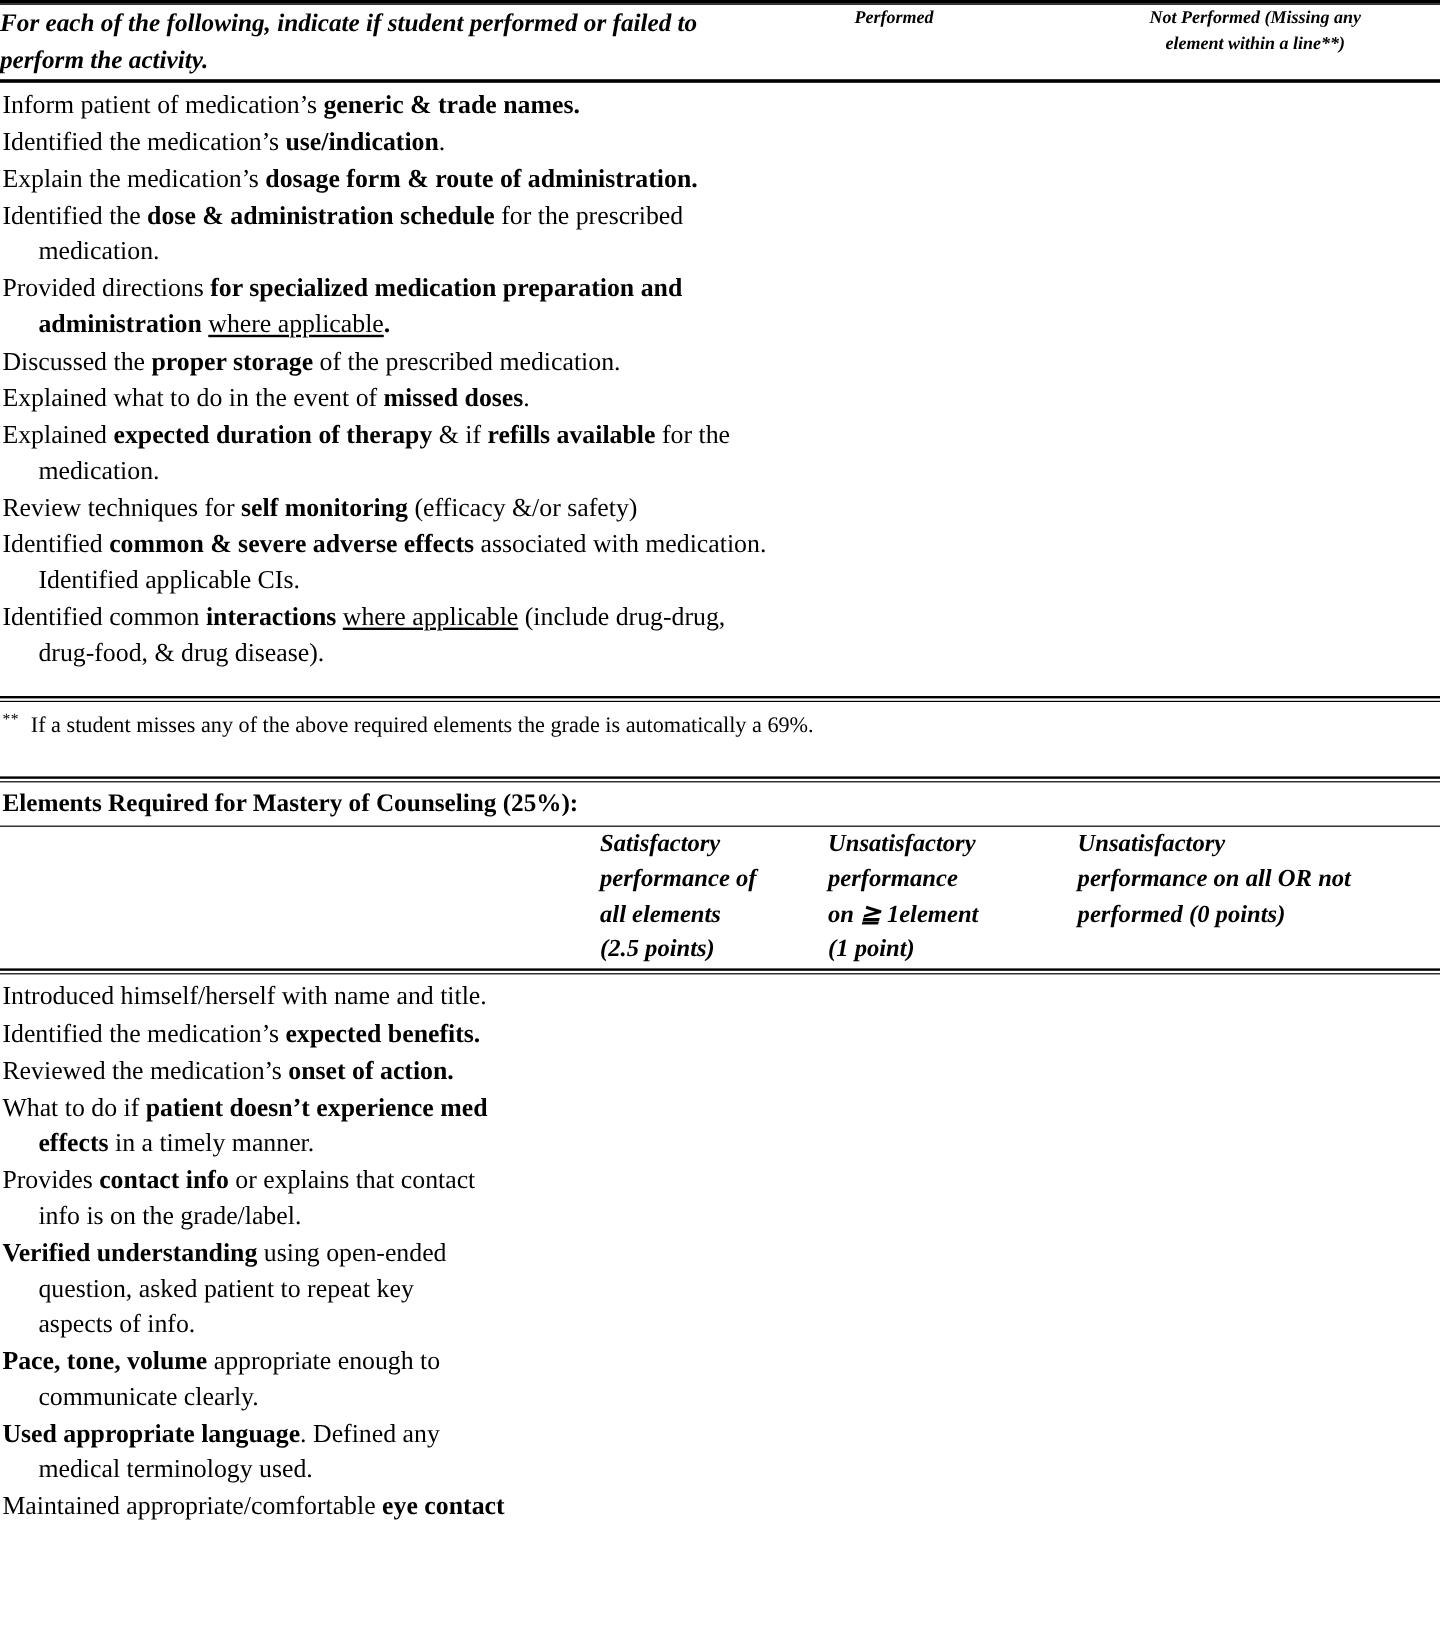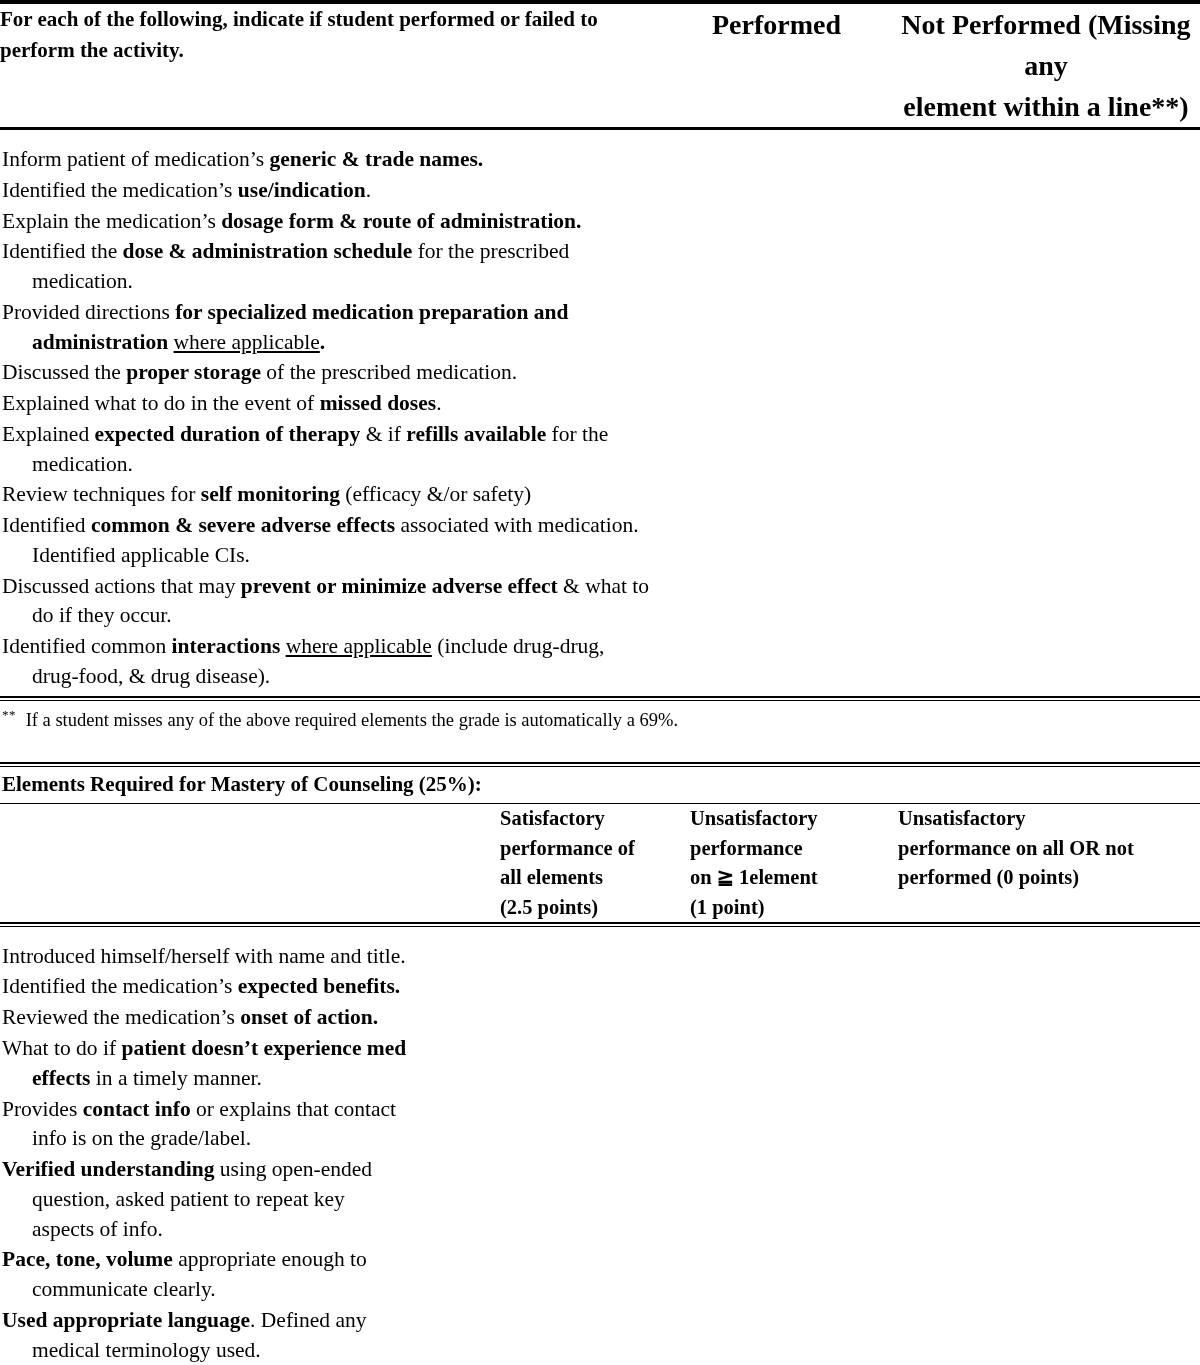--- a/index.html
+++ b/index.html
@@ -53,34 +53,35 @@
   
   table.grid {
     width: 1200px;
     border-collapse: collapse;
     table-layout: fixed;
   }
   table.grid td, table.grid th {
     padding: 0;
     vertical-align: top;
     text-align: left;
+    font-style: italic;
   }
 
   
   .t1-head-desc {
     font-size: 21px;
     font-weight: bold;
     line-height: 1.47;
     padding: 3px 6px 4px 2px;
     text-align: justify;
     text-align-last: left;
   }
   .t1-head-desc .ln2 { display:block; }
   .t1-head-col {
-    font-size: 28px;
+    font-size: 15px;
     font-weight: bold;
     line-height: 1.47;
     text-align: center;
     vertical-align: bottom;
     padding: 3px 4px 4px 4px;
   }
   .t1-head-col.wrap2 { text-align: center; }
 
   
   .item {
@@ -91,22 +92,21 @@
   }
   .item .cont {
     display: block;
     padding-left: 30px;
   }
   .item b { font-weight: bold; }
   .item u { text-decoration: underline; text-underline-offset: 2px; }
 
   .rows {
     padding-top: 4px;
-    padding-bottom: 4px;
-    margin-top: 10px;
+    padding-bottom: 20px;
   }
   .rows .item { padding-top: 0.5px; padding-bottom: 0.5px; }
 
   
   .footnote {
     font-size: 18.5px;
     line-height: 1.4;
     padding: 5px 0 6px 2px;
   }
   .footnote sup {
@@ -166,21 +166,20 @@
       <div class="item"><span>Inform patient of medication’s <b>generic &amp; trade names.</b></span></div>
       <div class="item"><span>Identified the medication’s <b>use/indication</b>.</span></div>
       <div class="item"><span>Explain the medication’s <b>dosage form &amp; route of administration.</b></span></div>
       <div class="item"><span>Identified the <b>dose &amp; administration schedule</b> for the prescribed</span><span class="cont">medication.</span></div>
       <div class="item"><span>Provided directions <b>for specialized medication preparation and</b></span><span class="cont"><b>administration </b><u>where applicable</u><b>.</b></span></div>
       <div class="item"><span>Discussed the <b>proper storage</b> of the prescribed medication.</span></div>
       <div class="item"><span>Explained what to do in the event of <b>missed doses</b>.</span></div>
       <div class="item"><span>Explained <b>expected duration of therapy</b> &amp; if <b>refills available</b> for the</span><span class="cont">medication.</span></div>
       <div class="item"><span>Review techniques for <b>self monitoring</b> (efficacy &amp;/or safety)</span></div>
       <div class="item"><span>Identified <b>common &amp; severe adverse effects</b> associated with medication.</span><span class="cont">Identified applicable CIs.</span></div>
-      <div class="item"><span>Discussed actions that may <b>prevent or minimize adverse effect</b> &amp; what to</span><span class="cont">do if they occur.</span></div>
       <div class="item"><span>Identified common <b>interactions</b> <u>where applicable</u> (include drug-drug,</span><span class="cont">drug-food, &amp; drug disease).</span></div>
     </div>
 
   <div class="rule-double"></div>
 
   <div class="footnote">
     <sup>**</sup>
     <span class="nbsp-pad"></span><span>If a student misses any of the above required elements the grade is automatically a 69%.</span>
   </div>
 

